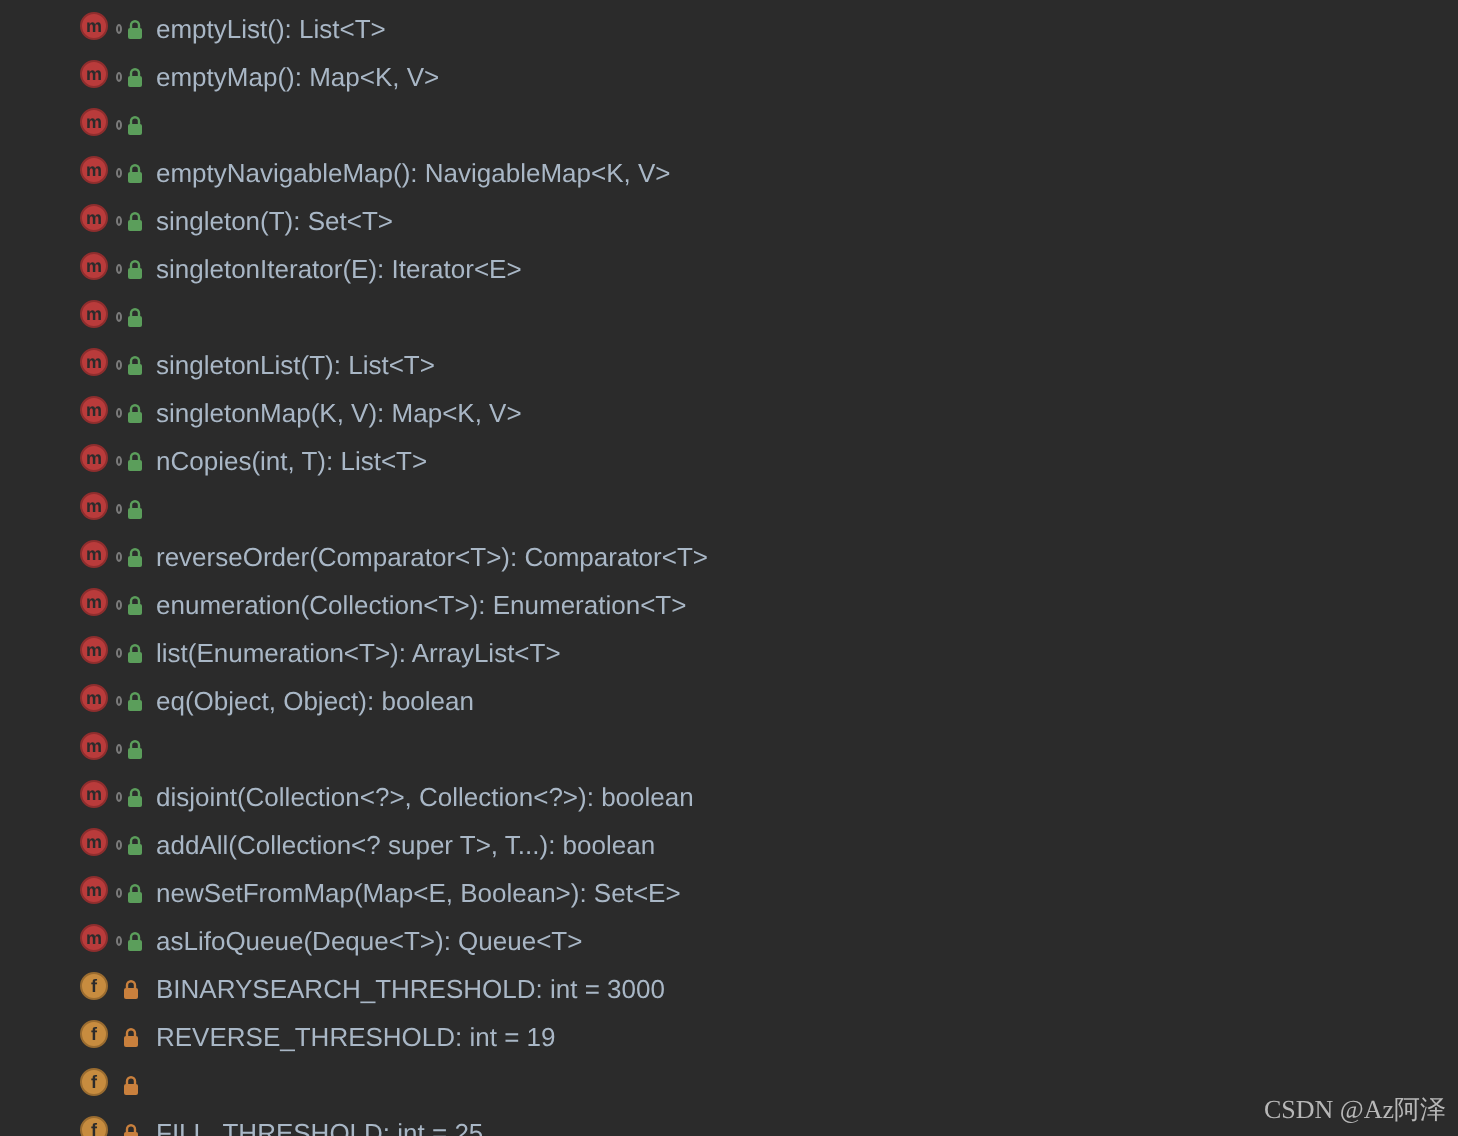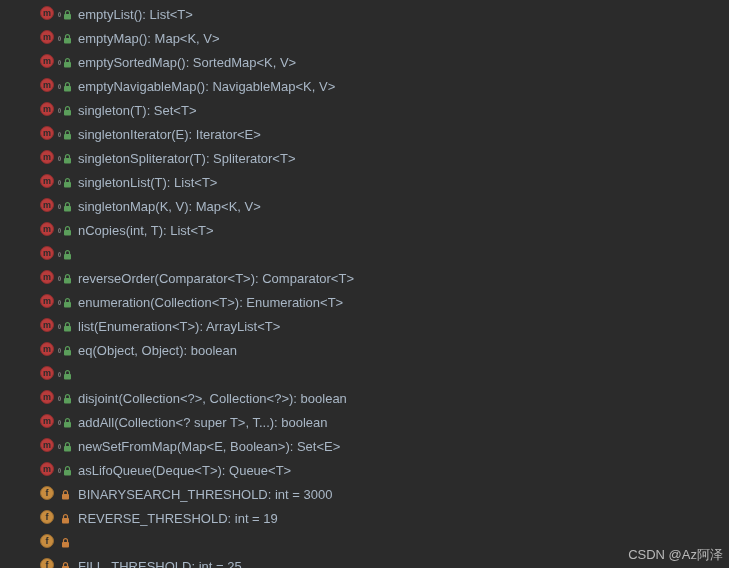--- a/index.html
+++ b/index.html
@@ -69,21 +69,21 @@
     white-space: nowrap;
     color: #a9b7c6;
   }
   .watermark {
     position: absolute;
     right: 6px;
     bottom: 4px;
     color: #d0d0d0;
     font-size: 13px;
     opacity: 0.85;
-    font-family: Liberation Sans, sans-serif;
+    font-family: Liberation Serif, serif;
     pointer-events: none;
     margin-left: 31px;
   }
 </style>
 </head>
 <body>
 
 <div class="list">
     <div class="row">
       <div class="icon-stack">
@@ -121,21 +121,20 @@
       </div>
       <div class="mod-stack">
         <div class="dot-open"></div>
         <div class="lock">
           <svg width="9" height="10" viewBox="0 0 9 10">
     <path d="M2.5 4 V2.6 a2 2 0 0 1 4 0 V4" fill="none" stroke="#5b9e5b" stroke-width="1.2"></path>
     <rect x="1" y="4" width="7" height="5.5" rx="1" fill="#5b9e5b"></rect>
   </svg>
         </div>
       </div>
-      <span class="label">emptySortedMap(): SortedMap&lt;K, V&gt;</span>
     </div>
     <div class="row">
       <div class="icon-stack">
         <div class="badge badge-m">m</div>
       </div>
       <div class="mod-stack">
         <div class="dot-open"></div>
         <div class="lock">
           <svg width="9" height="10" viewBox="0 0 9 10">
     <path d="M2.5 4 V2.6 a2 2 0 0 1 4 0 V4" fill="none" stroke="#5b9e5b" stroke-width="1.2"></path>
@@ -181,21 +180,20 @@
       </div>
       <div class="mod-stack">
         <div class="dot-open"></div>
         <div class="lock">
           <svg width="9" height="10" viewBox="0 0 9 10">
     <path d="M2.5 4 V2.6 a2 2 0 0 1 4 0 V4" fill="none" stroke="#5b9e5b" stroke-width="1.2"></path>
     <rect x="1" y="4" width="7" height="5.5" rx="1" fill="#5b9e5b"></rect>
   </svg>
         </div>
       </div>
-      <span class="label">singletonSpliterator(T): Spliterator&lt;T&gt;</span>
     </div>
     <div class="row">
       <div class="icon-stack">
         <div class="badge badge-m">m</div>
       </div>
       <div class="mod-stack">
         <div class="dot-open"></div>
         <div class="lock">
           <svg width="9" height="10" viewBox="0 0 9 10">
     <path d="M2.5 4 V2.6 a2 2 0 0 1 4 0 V4" fill="none" stroke="#5b9e5b" stroke-width="1.2"></path>

